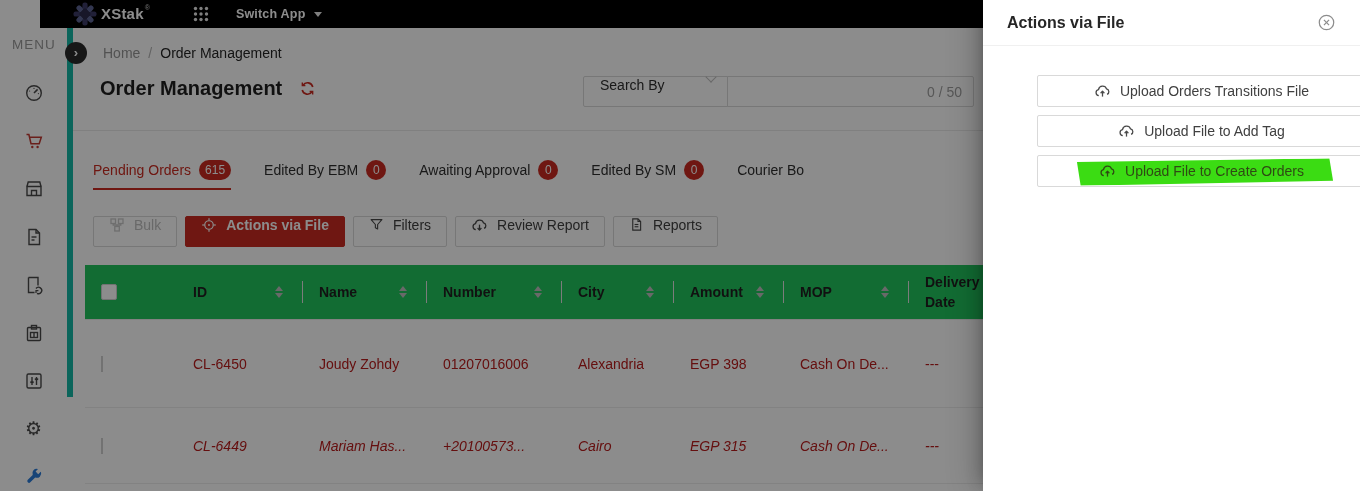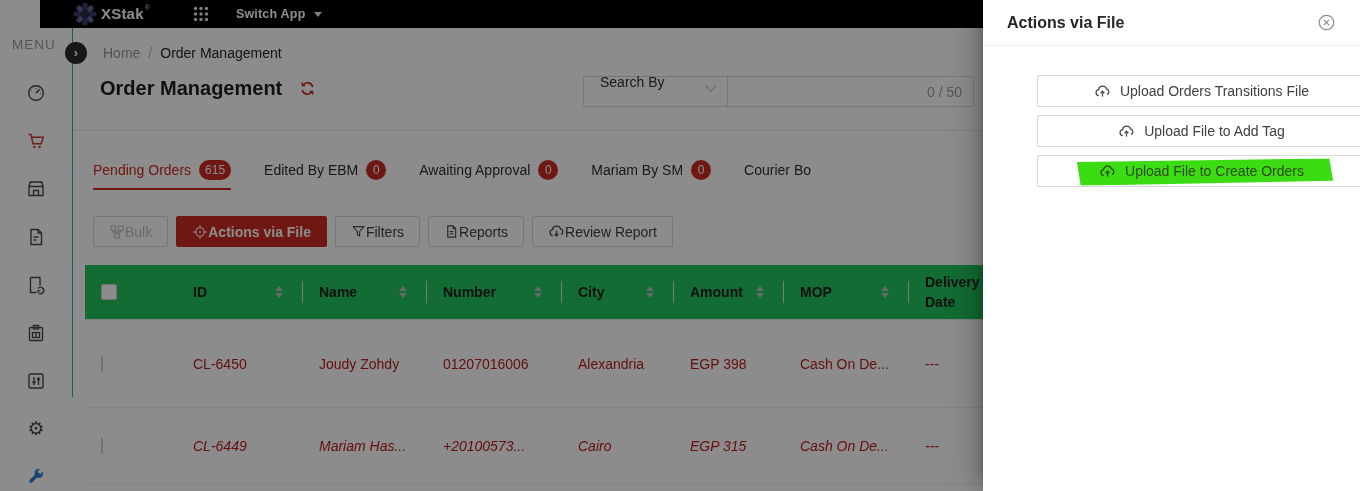--- a/index.html
+++ b/index.html
@@ -12,41 +12,41 @@
   .brand{display:flex;align-items:flex-start;margin-left:3px;}
   .brand-text{color:#fff;font-size:15px;font-weight:700;letter-spacing:.2px;line-height:26px;}
   .brand-tm{color:#cfcfcf;font-size:7px;margin-top:3px;margin-left:1px;}
   .apps-icon{margin-left:42px;display:flex;}
   .switch-app{margin-left:26px;color:#fff;font-size:12.5px;font-weight:700;letter-spacing:.2px;}
   .caret-down{width:0;height:0;border-left:4px solid transparent;border-right:4px solid transparent;
               border-top:5px solid #e8e8e8;margin-left:9px;}
 
   
   .sidebar{position:absolute;left:0;top:28px;width:73px;height:369px;background:#fff;
-           border-right:1px solid #14b8a6;z-index:5;}
+           border-right:6px solid #14b8a6;z-index:5;}
   .menu-label{position:absolute;left:12px;top:9px;font-size:13.5px;color:#9a9a9a;letter-spacing:1px;}
   .side-icons{position:absolute;top:55px;left:0;right:0;display:flex;flex-direction:column;
               align-items:center;gap:28px;}
   .side-icon{width:20px;height:20px;display:flex;align-items:center;justify-content:center;cursor:pointer;}
   .gear-glyph{font-size:19px;color:#4a4a4a;line-height:20px;}
   .collapse-toggle{position:absolute;left:65px;top:42px;width:22px;height:22px;border-radius:50%;
        background:#2b2b2b;color:#fff;display:flex;align-items:center;justify-content:center;
        font-size:13px;font-weight:700;z-index:6;cursor:pointer;padding-bottom:2px;}
 
   
   .main{position:absolute;left:73px;top:28px;width:1287px;height:463px;background:#fff;}
   .breadcrumb{position:absolute;left:30px;top:17px;display:flex;gap:8px;font-size:14px;align-items:center;}
   .bc-home{color:#969696;}.bc-sep{color:#b3b3b3;}.bc-current{color:#262626;}
   .title-row{position:absolute;left:27px;top:49px;display:flex;align-items:center;gap:17px;}
   .page-title{font-size:20px;font-weight:700;color:#1f1f1f;}
   .refresh-btn{display:flex;cursor:pointer;}
 
   .search-group{position:absolute;left:510px;top:48px;height:31px;display:flex;}
   .search-select{width:145px;height:31px;background:#fff;border:1px solid #d9d9d9;border-radius:2px 0 0 2px;
-       display:flex;align-items:flex-end;justify-content:space-between;padding:0 12px 16px 16px;cursor:pointer;}
+       display:flex;align-items:flex-start;justify-content:space-between;padding:0 12px 0 16px;cursor:pointer;}
   .search-select-label{font-size:14px;color:#2f2f2f;}
   .chev{width:8px;height:8px;border-right:1.4px solid #bfbfbf;border-bottom:1.4px solid #bfbfbf;
         transform:rotate(45deg);margin-top:-4px;}
   .search-input-wrap{position:relative;width:247px;height:31px;margin-left:-1px;}
   .search-input{width:100%;height:100%;border:1px solid #d9d9d9;background:#fff;padding:0 58px 0 11px;
         font-size:14px;color:#262626;outline:none;border-radius:0 2px 2px 0;}
   .char-count{position:absolute;right:12px;top:50%;transform:translateY(-50%);font-size:14px;color:#9e9e9e;}
 
   .header-divider{position:absolute;left:0;right:0;top:102px;border-top:1px solid #eaeaea;}
 
@@ -55,21 +55,21 @@
   .tab{position:relative;display:flex;align-items:center;gap:8px;font-size:14px;color:#2f2f2f;cursor:pointer;}
   .tab.active{color:var(--accent-red,#ca2b21);}
   .tab.active::after{content:"";position:absolute;left:0;right:0;bottom:0;height:2px;
        background:var(--accent-red,#ca2b21);}
   .badge{background:var(--accent-red,#ca2b21);color:#fff;font-size:12px;line-height:20px;height:20px;
        min-width:20px;text-align:center;border-radius:10px;padding:0 6px;}
   .badge:empty{display:none;}
 
   
   .toolbar{position:absolute;left:20px;top:188px;display:flex;gap:8px;}
-  .btn{height:31px;display:flex;align-items:center;gap:0;padding:0 15px;border:1px solid #d9d9d9;
+  .btn{height:31px;display:flex;gap:9px;padding:0 15px;border:1px solid #d9d9d9;
        border-radius:2px;background:#fff;font-size:14px;color:#404040;cursor:pointer;}
   .btn.disabled{color:#bfbfbf;cursor:not-allowed;}
   .btn.primary-red{background:var(--accent-red,#ca2b21);border-color:var(--accent-red,#ca2b21);
        color:#fff;font-weight:600;}
 
   
   .table{position:absolute;left:12px;top:237px;width:1015px;}
   .trow{display:flex;align-items:center;border-bottom:1px solid #ededed;background:#fff;}
   .thead{height:55px;background:#22c55e;}
   .row1{height:88px;}.row2{height:76px;font-style:italic;}
@@ -261,21 +261,21 @@
       </div>
       <div class="tab">
         <span>Edited By EBM</span>
         <span class="badge">0</span>
       </div>
       <div class="tab">
         <span>Awaiting Approval</span>
         <span class="badge">0</span>
       </div>
       <div class="tab">
-        <span>Mariam By SM</span>
+        <span>Edited By SM</span>
         <span class="badge">0</span>
       </div>
       <div class="tab">
         <span>Courier Bo</span>
 
       </div>
     </div>
 
     <div class="toolbar">
       <button class="btn disabled">
@@ -298,35 +298,35 @@
         </svg>
         <span class="lbl">Actions via File</span>
       </button>
       <button class="btn">
         <svg width="15" height="15" viewBox="0 0 20 20" fill="none" stroke="#4a4a4a" stroke-width="1.5" stroke-linejoin="round">
           <path d="M2.8 3.5h14.4L11.5 10v6l-3-1.8V10z"></path>
         </svg>
         <span class="lbl">Filters</span>
       </button>
       <button class="btn">
+        <svg width="17" height="17" viewBox="0 0 20 20" fill="none" stroke="#4a4a4a" stroke-width="1.5">
+          <path d="M5.6 14.8a3.6 3.6 0 0 1-.3-7.1 4.9 4.9 0 0 1 9.5-.7 3.3 3.3 0 0 1 .6 6.3"></path>
+          <line x1="10" y1="9" x2="10" y2="15"></line>
+          <path d="M7.8 13l2.2 2.4L12.2 13" stroke-linejoin="round"></path>
+        </svg>
+        <span class="lbl">Review Report</span>
+      </button>
+      <button class="btn">
         <svg width="15" height="15" viewBox="0 0 20 20" fill="none" stroke="#4a4a4a" stroke-width="1.5">
           <path d="M5 2.5h7l3.5 3.5v11.5H5z"></path>
             <path d="M12 2.5V6h3.5"></path>
           <line x1="7.5" y1="10" x2="12.5" y2="10"></line>
             <line x1="7.5" y1="13" x2="12.5" y2="13"></line>
         </svg>
         <span class="lbl">Reports</span>
-      </button>
-      <button class="btn">
-        <svg width="17" height="17" viewBox="0 0 20 20" fill="none" stroke="#4a4a4a" stroke-width="1.5">
-          <path d="M5.6 14.8a3.6 3.6 0 0 1-.3-7.1 4.9 4.9 0 0 1 9.5-.7 3.3 3.3 0 0 1 .6 6.3"></path>
-          <line x1="10" y1="9" x2="10" y2="15"></line>
-          <path d="M7.8 13l2.2 2.4L12.2 13" stroke-linejoin="round"></path>
-        </svg>
-        <span class="lbl">Review Report</span>
       </button>
     </div>
 
     <div class="table">
       <div class="trow thead">
         <div class="cell c0 hcell nosep" style="justify-content:flex-start;">
           <span class="cb"></span>
         </div>
         <div class="cell c1 hcell">
           <span class="hlabel">ID</span>

